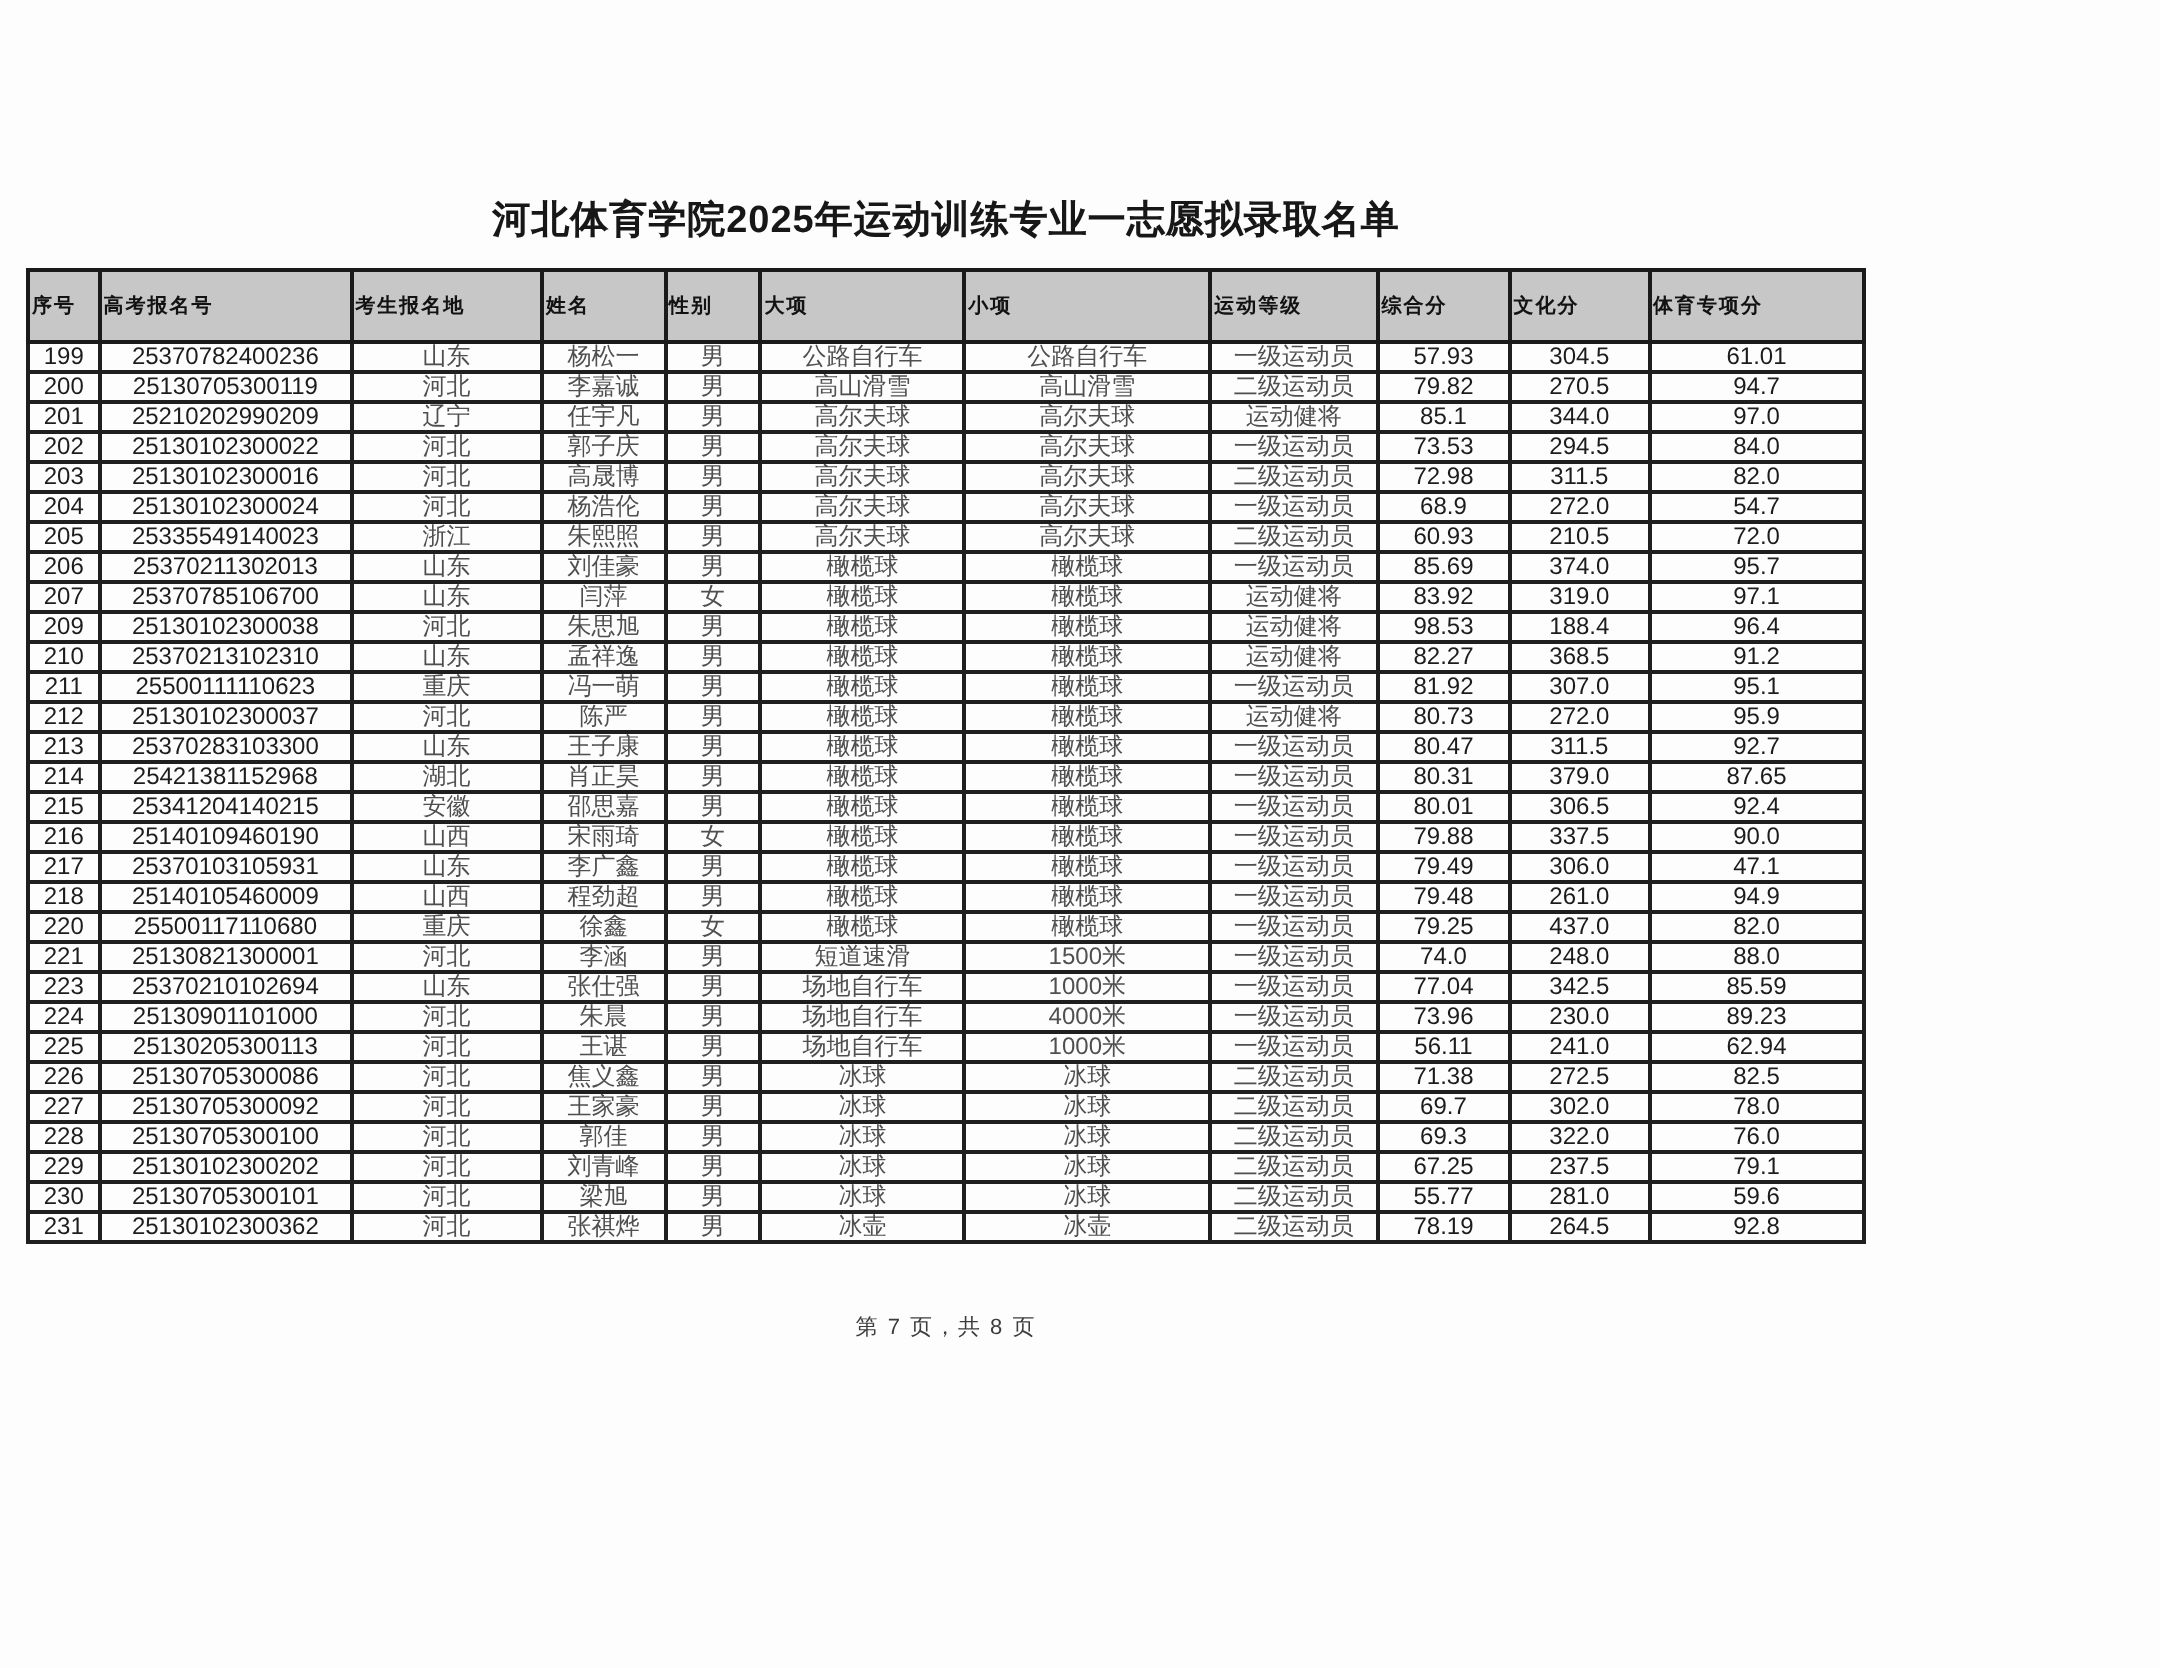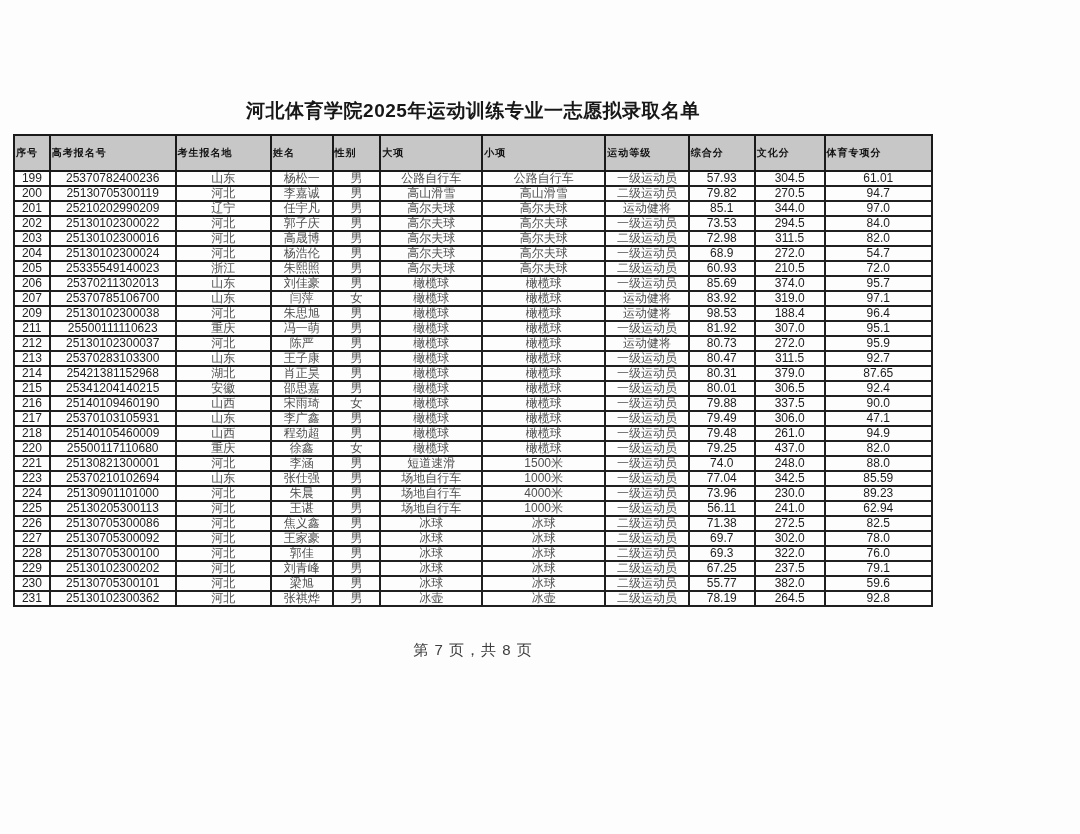--- a/index.html
+++ b/index.html
@@ -58,21 +58,21 @@
     font-size: 12.5px;
     font-family: "Liberation Sans", sans-serif;
   }
   td.cjk {
     color: #4f4f4f;
     font-size: 11.5px;
   }
   .page-footer {
     margin-top: 34px;
     text-align: center;
-    font-size: 15px;
+    font-size: 11px;
     color: #3c3c3c;
     letter-spacing: 1px;
   }
 </style>
 </head>
 <body>
 
 <div class="page">
 
   <h1 class="doc-title">河北体育学院2025年运动训练专业一志愿拟录取名单</h1>
@@ -231,20 +231,33 @@
           <td class="cjk">朱思旭</td>
           <td class="cjk">男</td>
           <td class="cjk">橄榄球</td>
           <td class="cjk">橄榄球</td>
           <td class="cjk">运动健将</td>
           <td class="num">98.53</td>
           <td class="num">188.4</td>
           <td class="num">96.4</td>
         </tr>
         <tr>
+          <td class="num">210</td>
+          <td class="num">25370213102310</td>
+          <td class="cjk">山东</td>
+          <td class="cjk">孟祥逸</td>
+          <td class="cjk">男</td>
+          <td class="cjk">橄榄球</td>
+          <td class="cjk">橄榄球</td>
+          <td class="cjk">运动健将</td>
+          <td class="num">82.27</td>
+          <td class="num">368.5</td>
+          <td class="num">91.2</td>
+        </tr>
+        <tr>
           <td class="num">211</td>
           <td class="num">25500111110623</td>
           <td class="cjk">重庆</td>
           <td class="cjk">冯一萌</td>
           <td class="cjk">男</td>
           <td class="cjk">橄榄球</td>
           <td class="cjk">橄榄球</td>
           <td class="cjk">一级运动员</td>
           <td class="num">81.92</td>
           <td class="num">307.0</td>
@@ -461,21 +474,21 @@
         <tr>
           <td class="num">230</td>
           <td class="num">25130705300101</td>
           <td class="cjk">河北</td>
           <td class="cjk">梁旭</td>
           <td class="cjk">男</td>
           <td class="cjk">冰球</td>
           <td class="cjk">冰球</td>
           <td class="cjk">二级运动员</td>
           <td class="num">55.77</td>
-          <td class="num">382.0</td>
+          <td class="num">281.0</td>
           <td class="num">59.6</td>
         </tr>
         <tr>
           <td class="num">231</td>
           <td class="num">25130102300362</td>
           <td class="cjk">河北</td>
           <td class="cjk">张祺烨</td>
           <td class="cjk">男</td>
           <td class="cjk">冰壶</td>
           <td class="cjk">冰壶</td>

